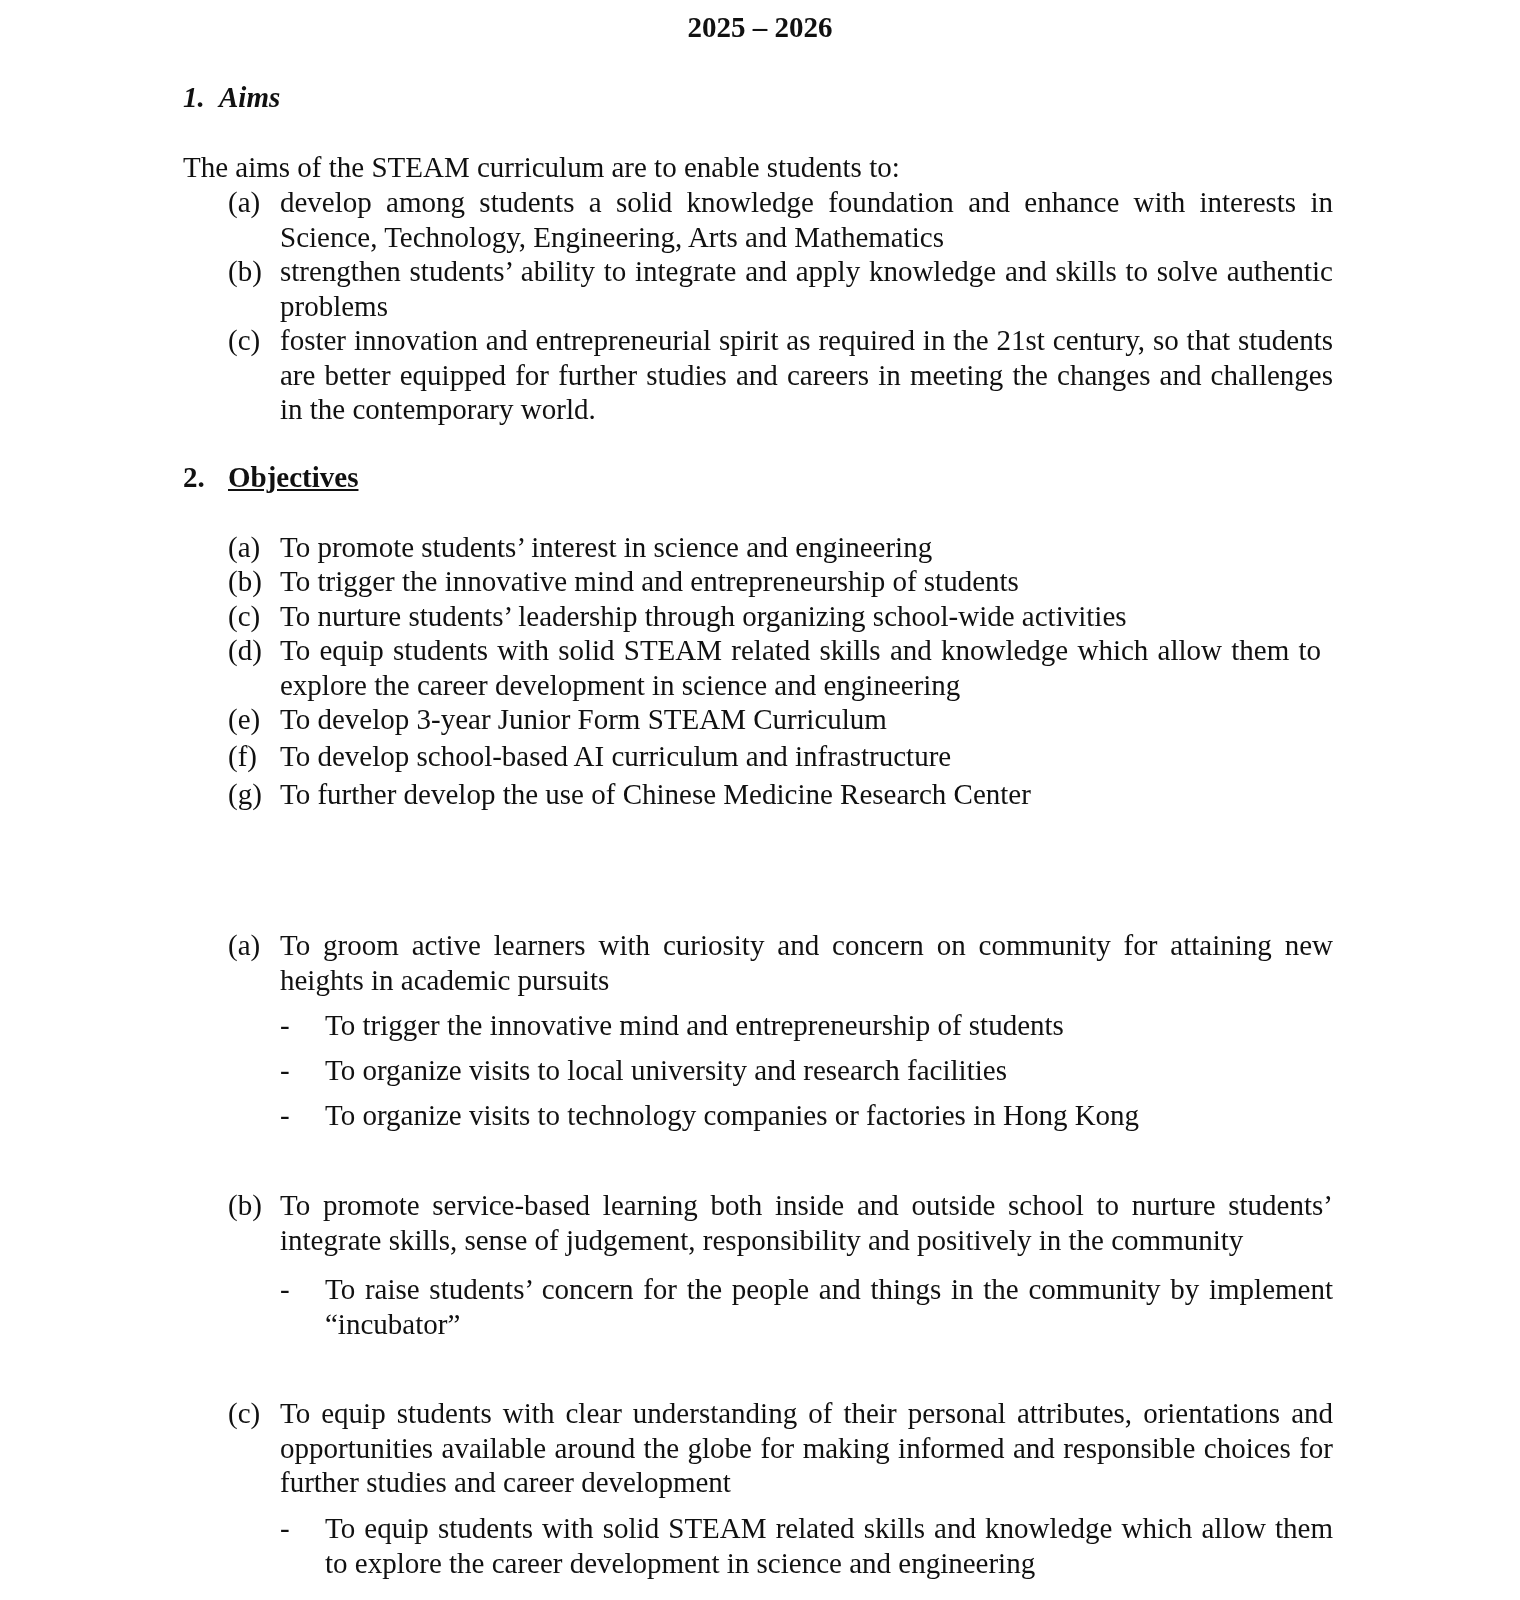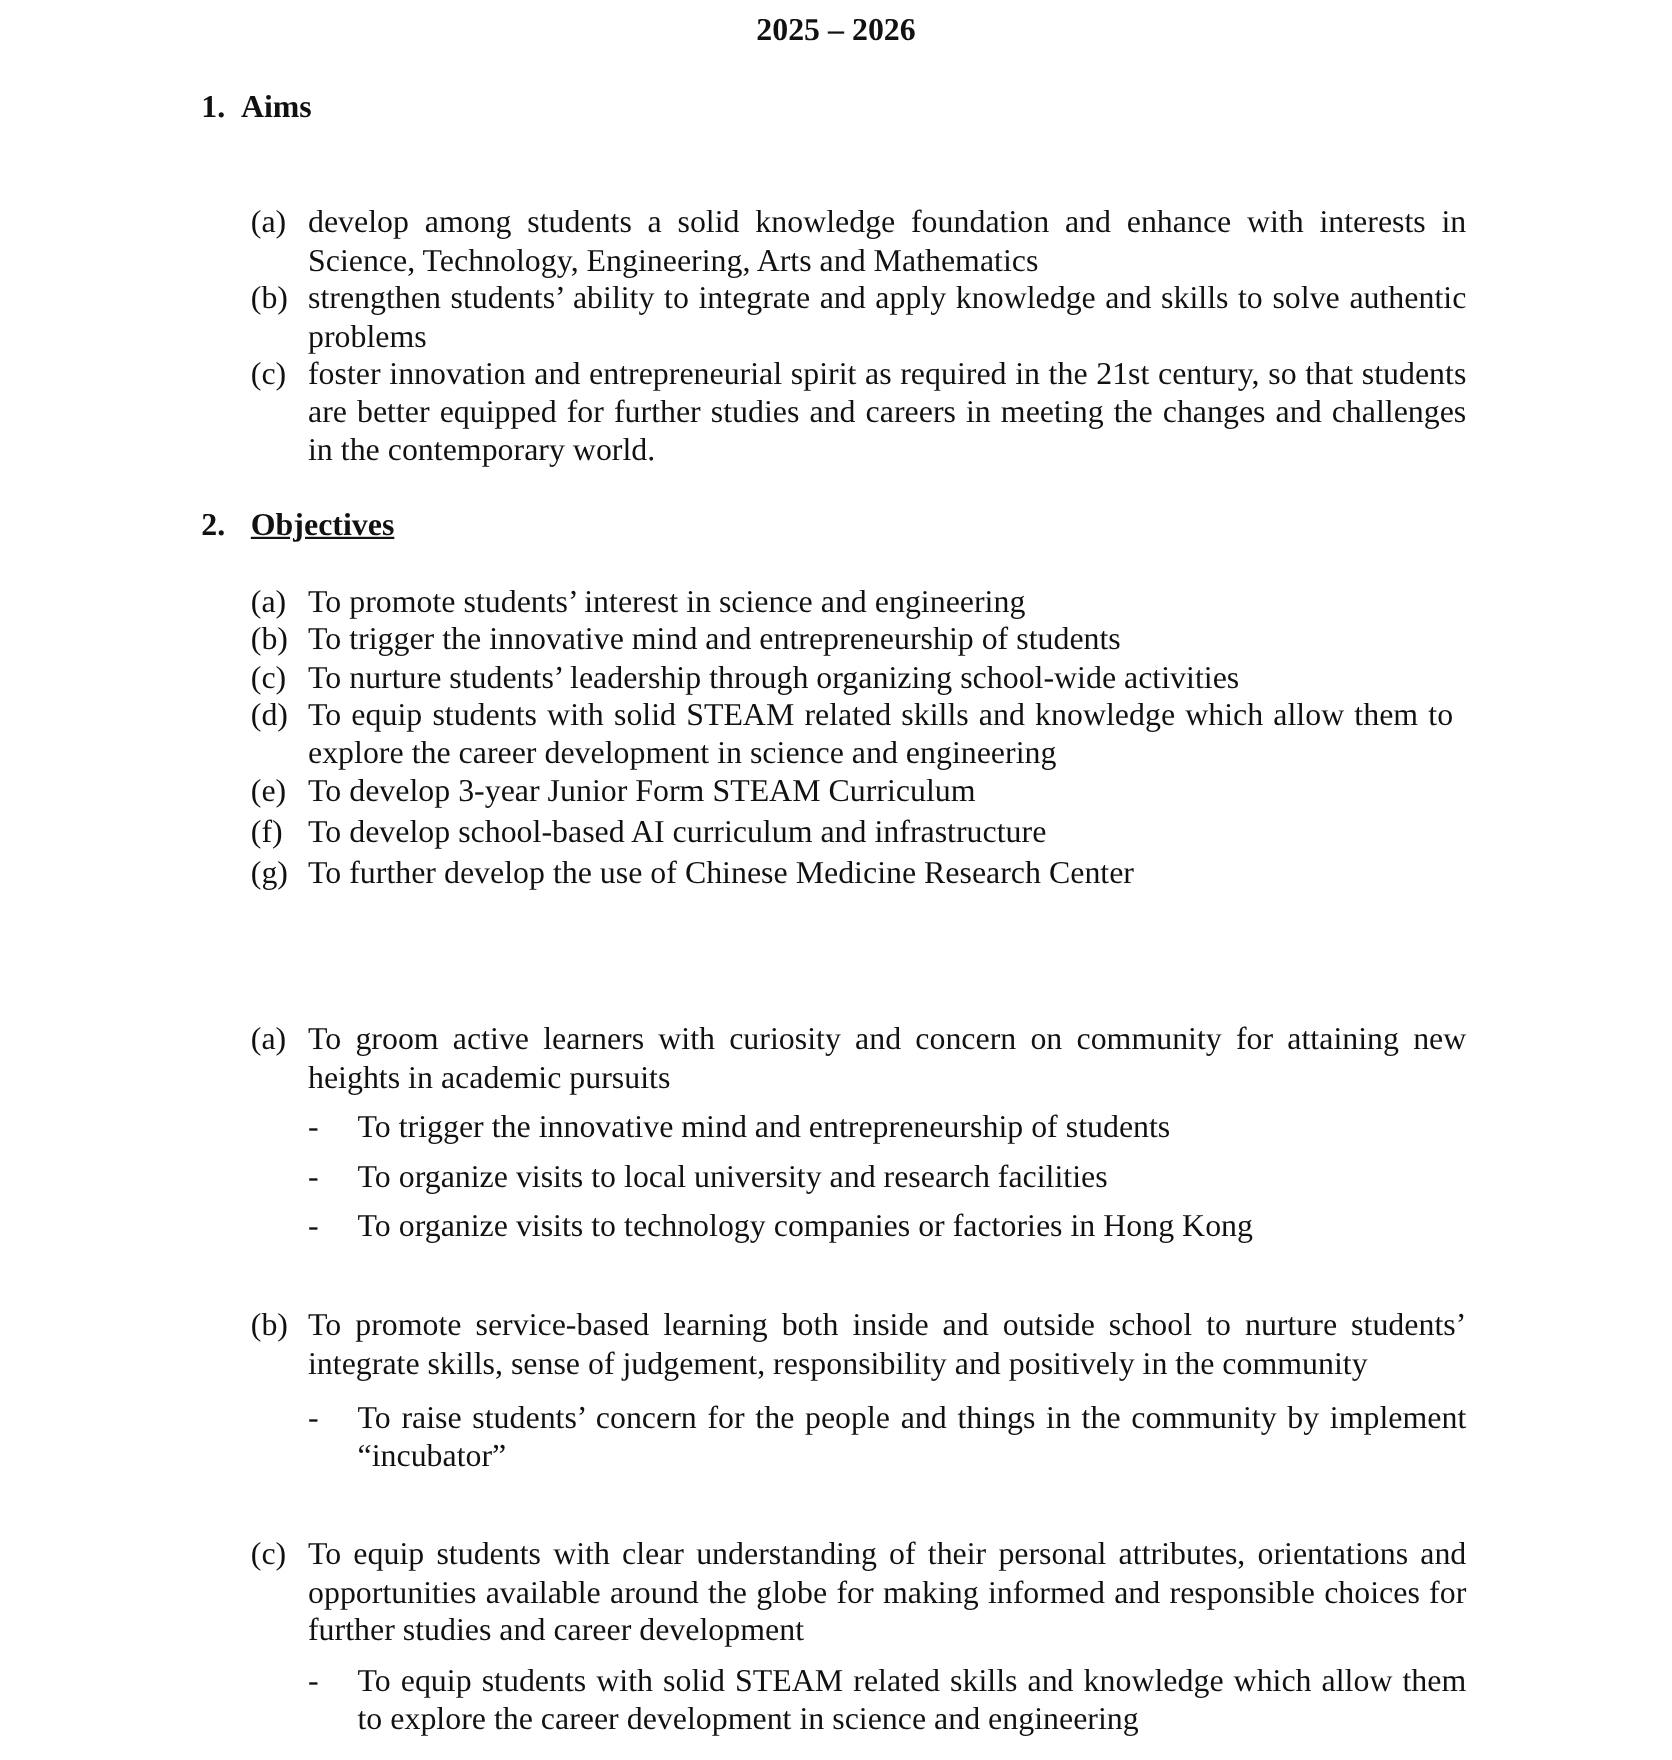--- a/index.html
+++ b/index.html
@@ -86,23 +86,24 @@
     }
     .sub.nojust .text { white-space: nowrap; text-align: left; }
   </style>
 </head>
 <body>
 
 <div class="page">
 
   <div class="year-title">2025 – 2026</div>
 
-  <div class="heading" style="top:64px;">
+  <div class="heading" style="top:64px;font-style:italic;">
     <span class="num tight">1.</span><span>Aims</span>
   </div>
+  <div class="intro">The aims of the STEAM curriculum are to enable students to:</div>
 
   <div class="item" style="top:169px;">
     <span class="label">(a)</span>
     <div class="text">develop among students a solid knowledge foundation and enhance with interests in Science, Technology, Engineering, Arts and Mathematics</div>
   </div>
   <div class="item" style="top:238px;">
     <span class="label">(b)</span>
     <div class="text">strengthen students’ ability to integrate and apply knowledge and skills to solve authentic problems</div>
   </div>
   <div class="item" style="top:307px;">

